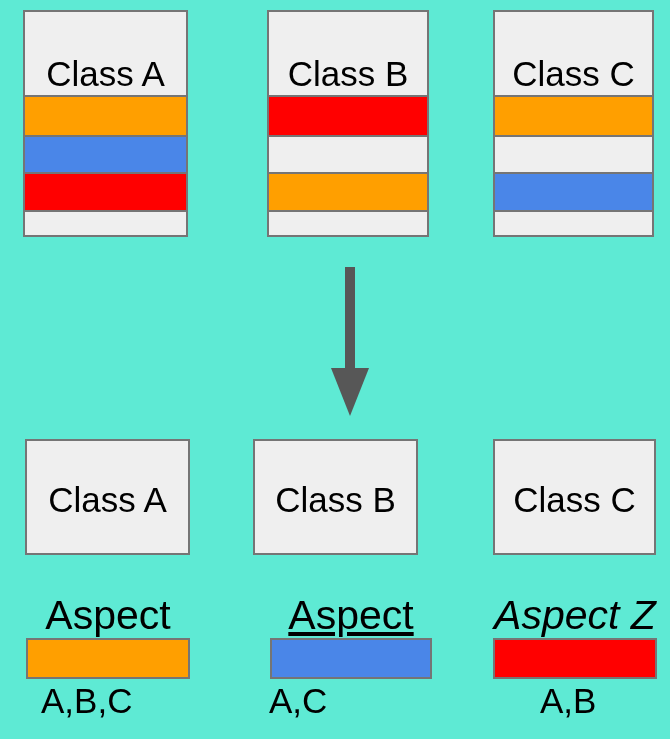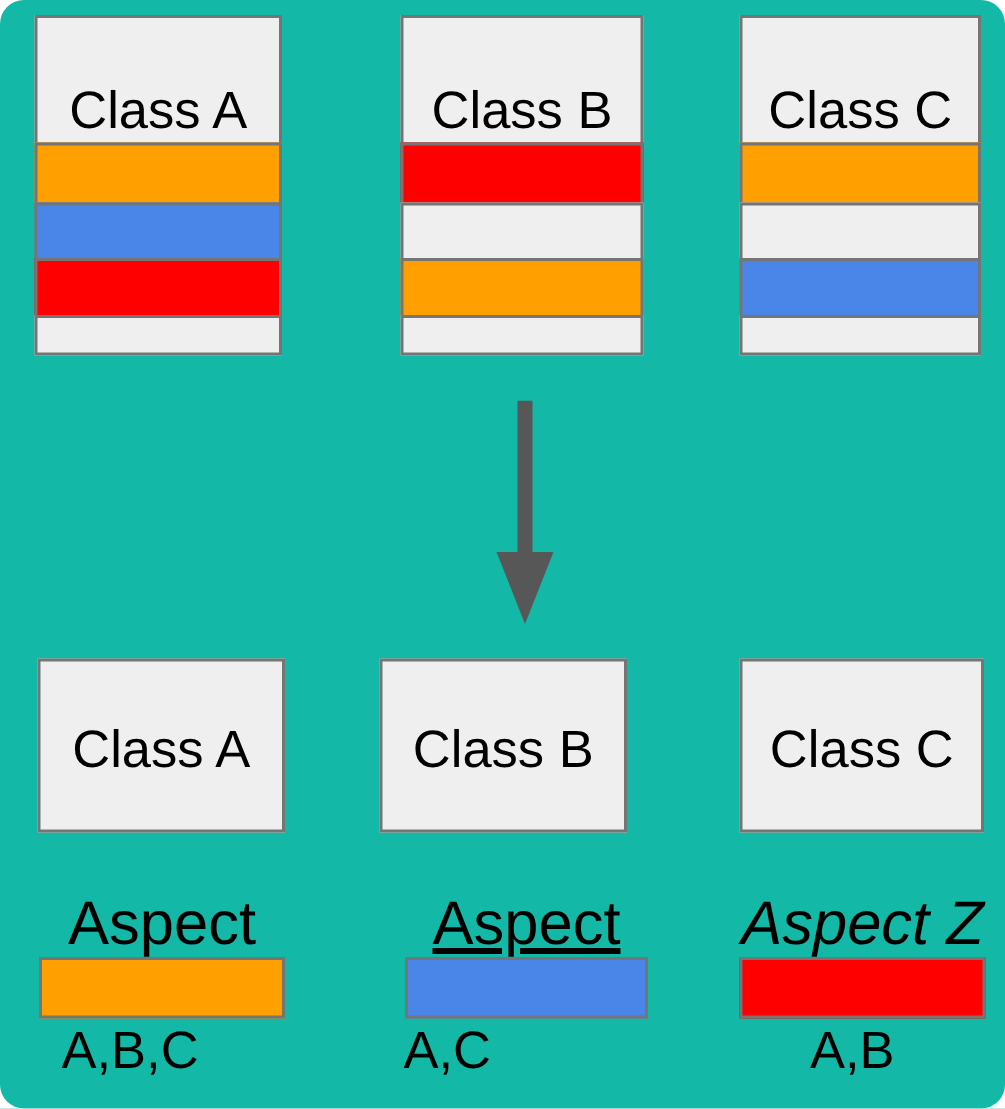--- a/index.html
+++ b/index.html
@@ -1,18 +1,18 @@
 <!DOCTYPE html>
 <html><head>
 <meta charset="utf-8">
 <style>
   html,body { margin:0; padding:0; background:#ffffff; }
   #canvas {
-    position:relative; width:670px; height:739px; background:#14b8a6;
-    font-family:"Liberation Sans", sans-serif; color:#000000; overflow:hidden;border-radius:16px;
+    position:relative; width:670px; height:739px; background:#5eead4;
+    font-family:"Liberation Sans", sans-serif; color:#000000; overflow:hidden;
   }
   
   .stack { position:absolute; top:10px; }
   .cell {
     box-sizing:border-box; border:2px solid #757575; width:100%;
   }
   .cell + .cell { margin-top:-2px; }
   .cell-label {
     height:87px; background:#efefef;
     display:flex; align-items:flex-end; justify-content:center;

